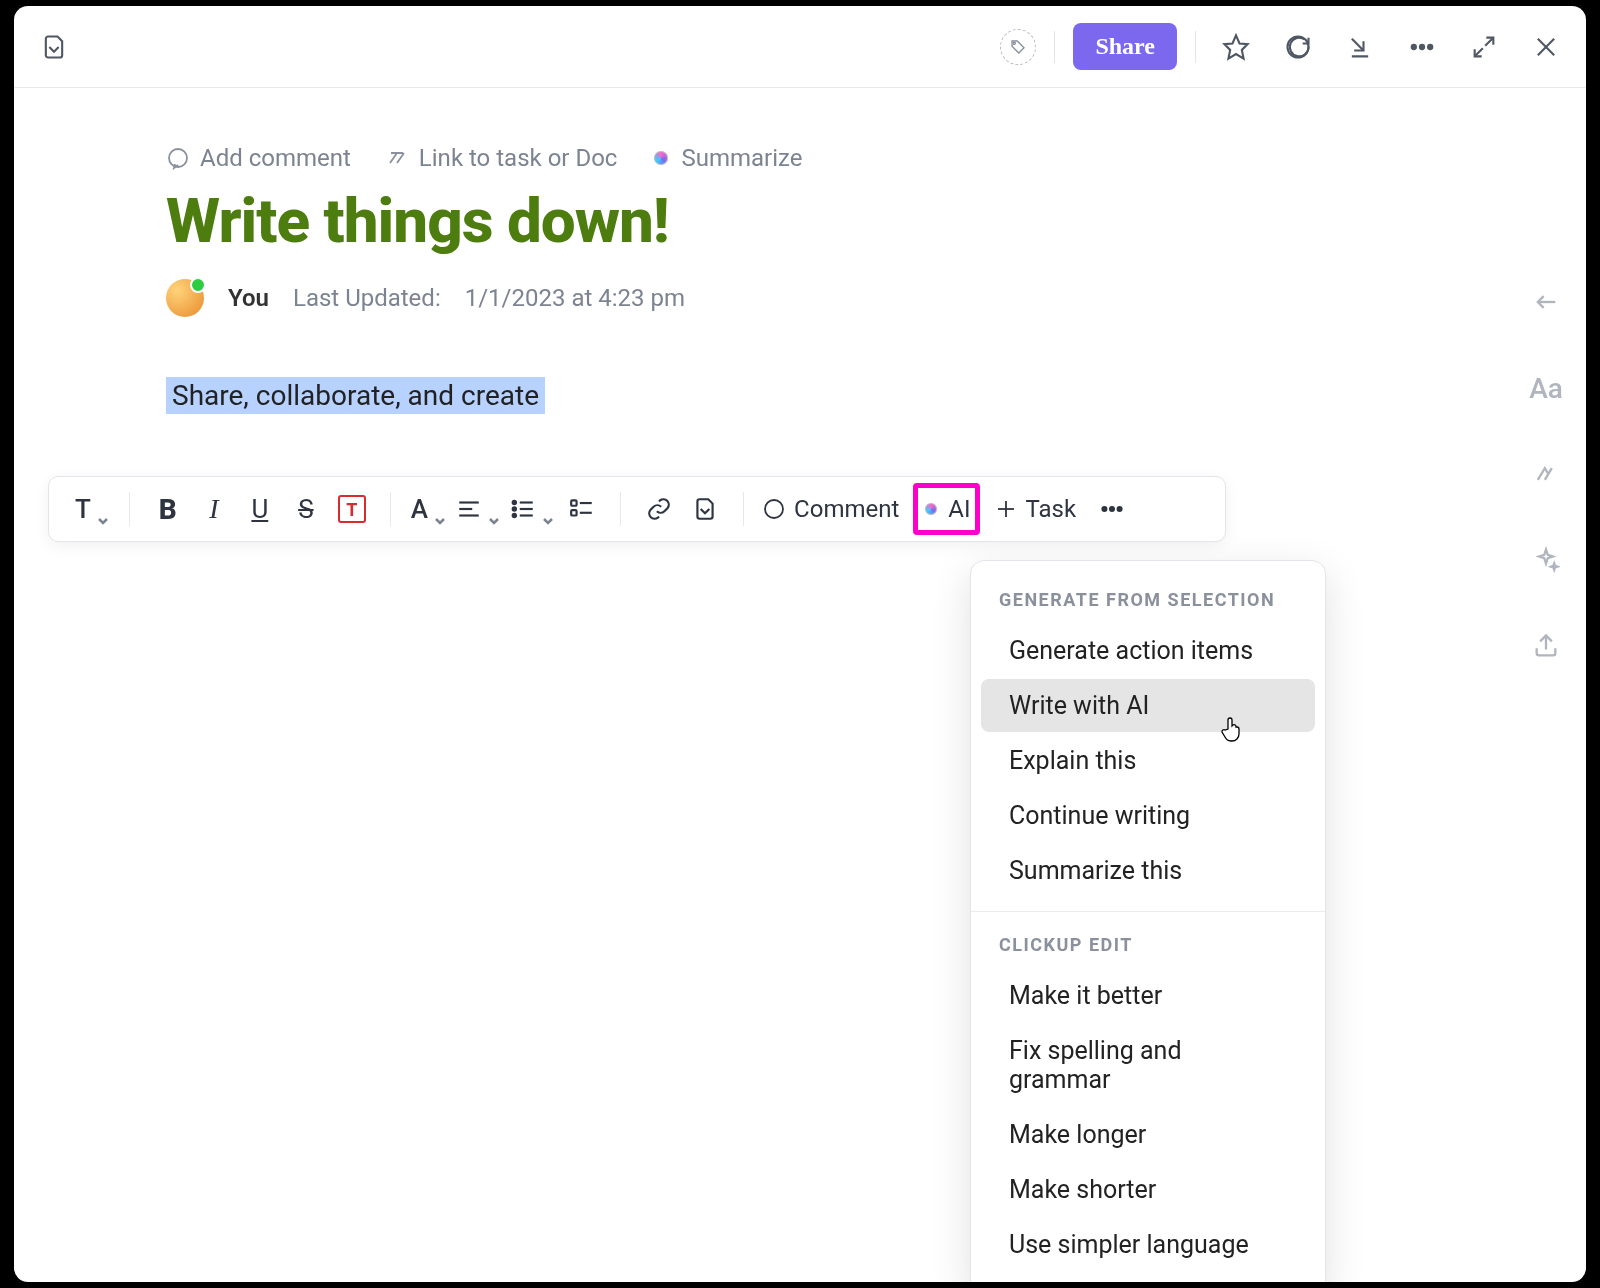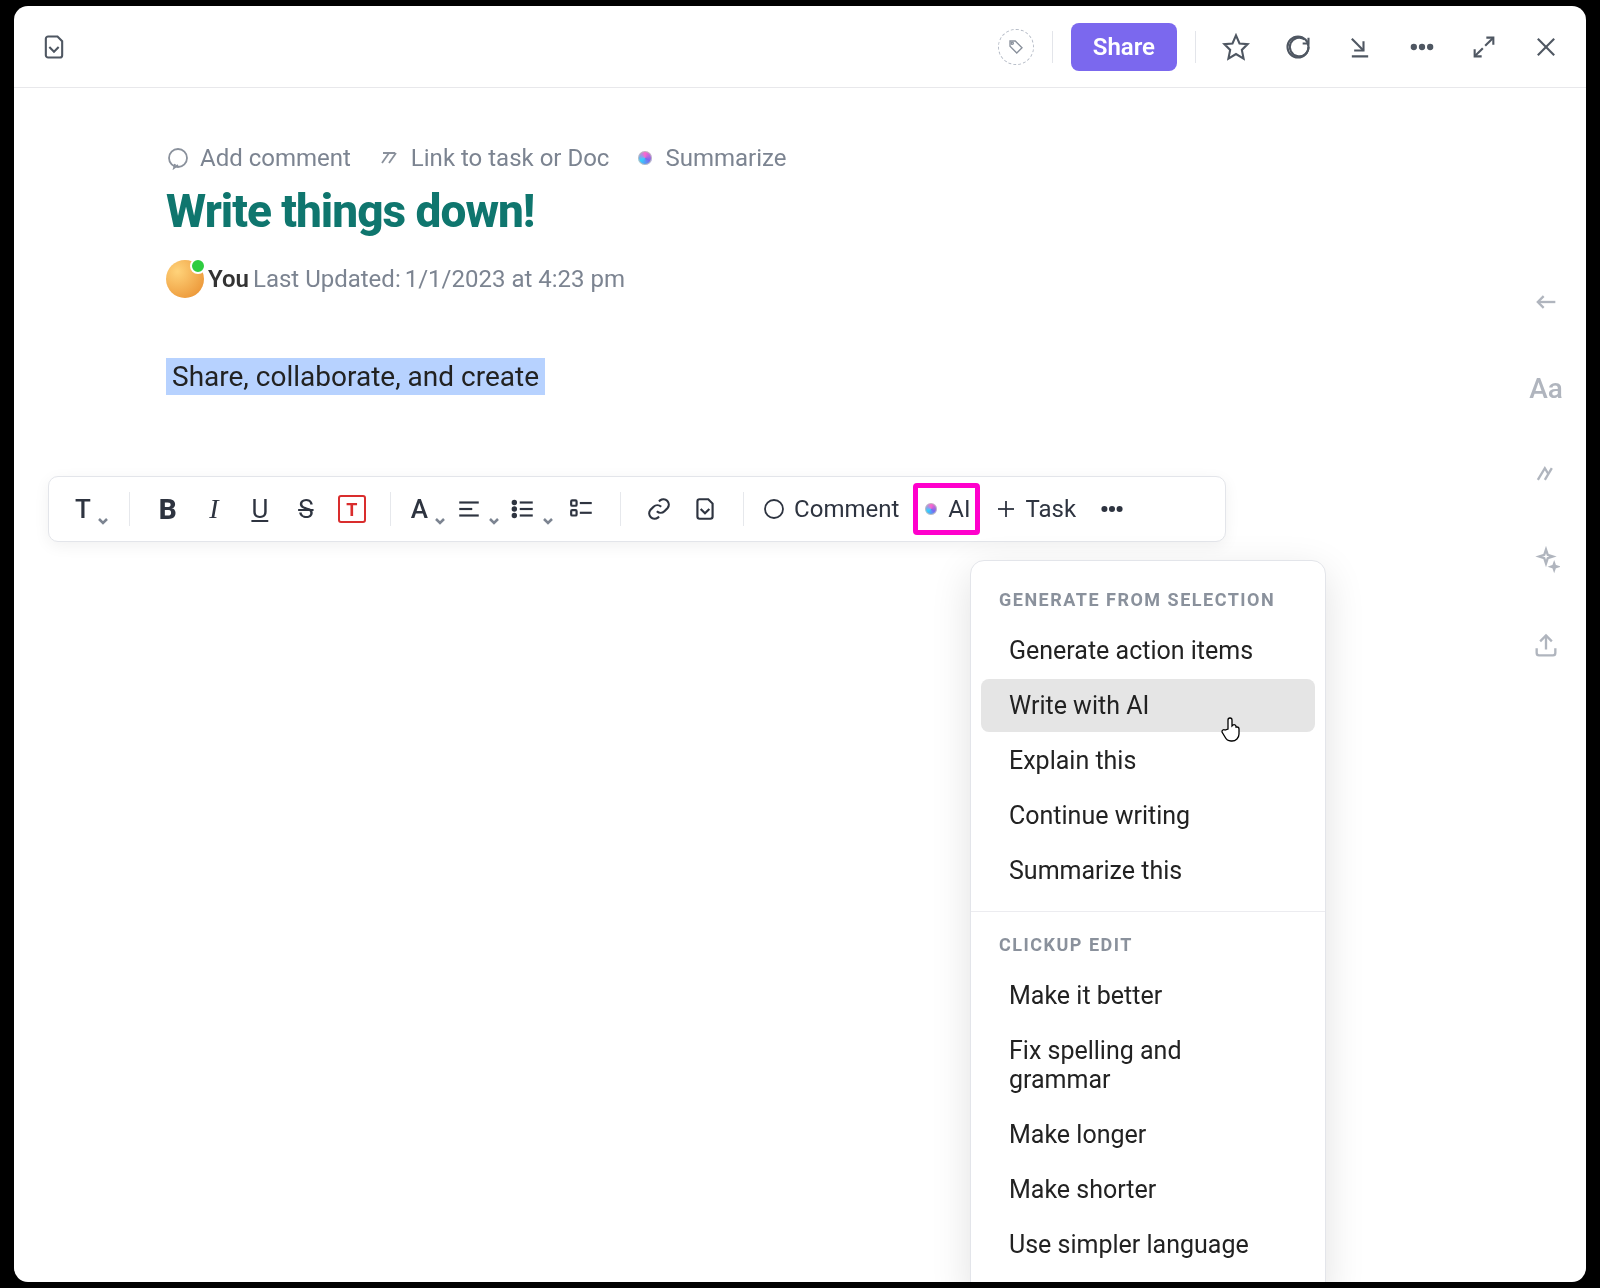--- a/index.html
+++ b/index.html
@@ -21,20 +21,21 @@
   }
 
   
   .topbar {
     height: 82px;
     border-bottom: 1px solid #e8e8eb;
     display: flex;
     align-items: center;
     padding: 0 18px;
     gap: 0;
+    font-family: Liberation Serif, serif;
   }
   .topbar .left-icons { display:flex; align-items:center; gap:14px; }
   .topbar .spacer { flex:1; }
   .topbar .right-icons { display:flex; align-items:center; gap:18px; }
 
   .icon-btn { width:44px; height:44px; display:flex; align-items:center; justify-content:center; color:#4f5762; cursor:pointer; border-radius:6px; }
   .icon-btn svg { width:28px; height:28px; stroke:#4f5762; fill:none; stroke-width:1.8; }
 
   .tag-circle {
     width:36px; height:36px; border:1.8px dashed #b6bcc7; border-radius:50%;
@@ -46,28 +47,28 @@
 
   .share-btn {
     background:#7b68ee; color:#fff; font-weight:600; font-size:24px;
     padding:10px 22px; border-radius:8px; cursor:pointer;
     display:flex; align-items:center; justify-content:center;
   }
 
   
   .content { position:relative; padding: 56px 152px 0 152px; }
 
-  .doc-actions { display:flex; align-items:center; gap:26px; color:#7c8491; font-size:24px; }
+  .doc-actions { display:flex; align-items:center; gap:34px; color:#7c8491; font-size:24px; }
   .doc-action { display:flex; align-items:center; gap:10px; cursor:pointer; }
   .doc-action svg { width:24px; height:24px; stroke:#8a919c; fill:none; stroke-width:1.8; }
   .ai-dot { width:20px; height:20px; border-radius:50%; background: conic-gradient(#ff66cc, #7b68ee, #33d1ff, #ff66cc); display:inline-block; border:3px solid #fff; box-shadow:0 0 0 1px #bbb inset; }
 
-  .title { font-size:46px; font-weight:800; color:#0f766e; margin: 12px 0 18px 0; letter-spacing:-1px; }
-
-  .meta { display:flex; align-items:center; gap:4px; font-size:24px; color:#7c8491; margin-top:22px; }
+  .title { font-size:62px; font-weight:800; color:#4d7c0f; margin: 12px 0 18px 0; letter-spacing:-1px; }
+
+  .meta { display:flex; align-items:center; gap:24px; font-size:24px; color:#7c8491; margin-top:22px; }
   .avatar { width:38px; height:38px; border-radius:50%; background: radial-gradient(circle at 30% 30%, #ffd37a, #e88b2b); position:relative; }
   .avatar::after { content:""; position:absolute; right:-2px; top:-2px; width:12px; height:12px; background:#2ecc40; border-radius:50%; border:2px solid #fff; }
   .you { color:#333; font-weight:600; }
 
   .selected-text {
     display:inline-block;
     margin-top:60px;
     font-size:28px;
     color:#222;
     background:#b7d2ff;

